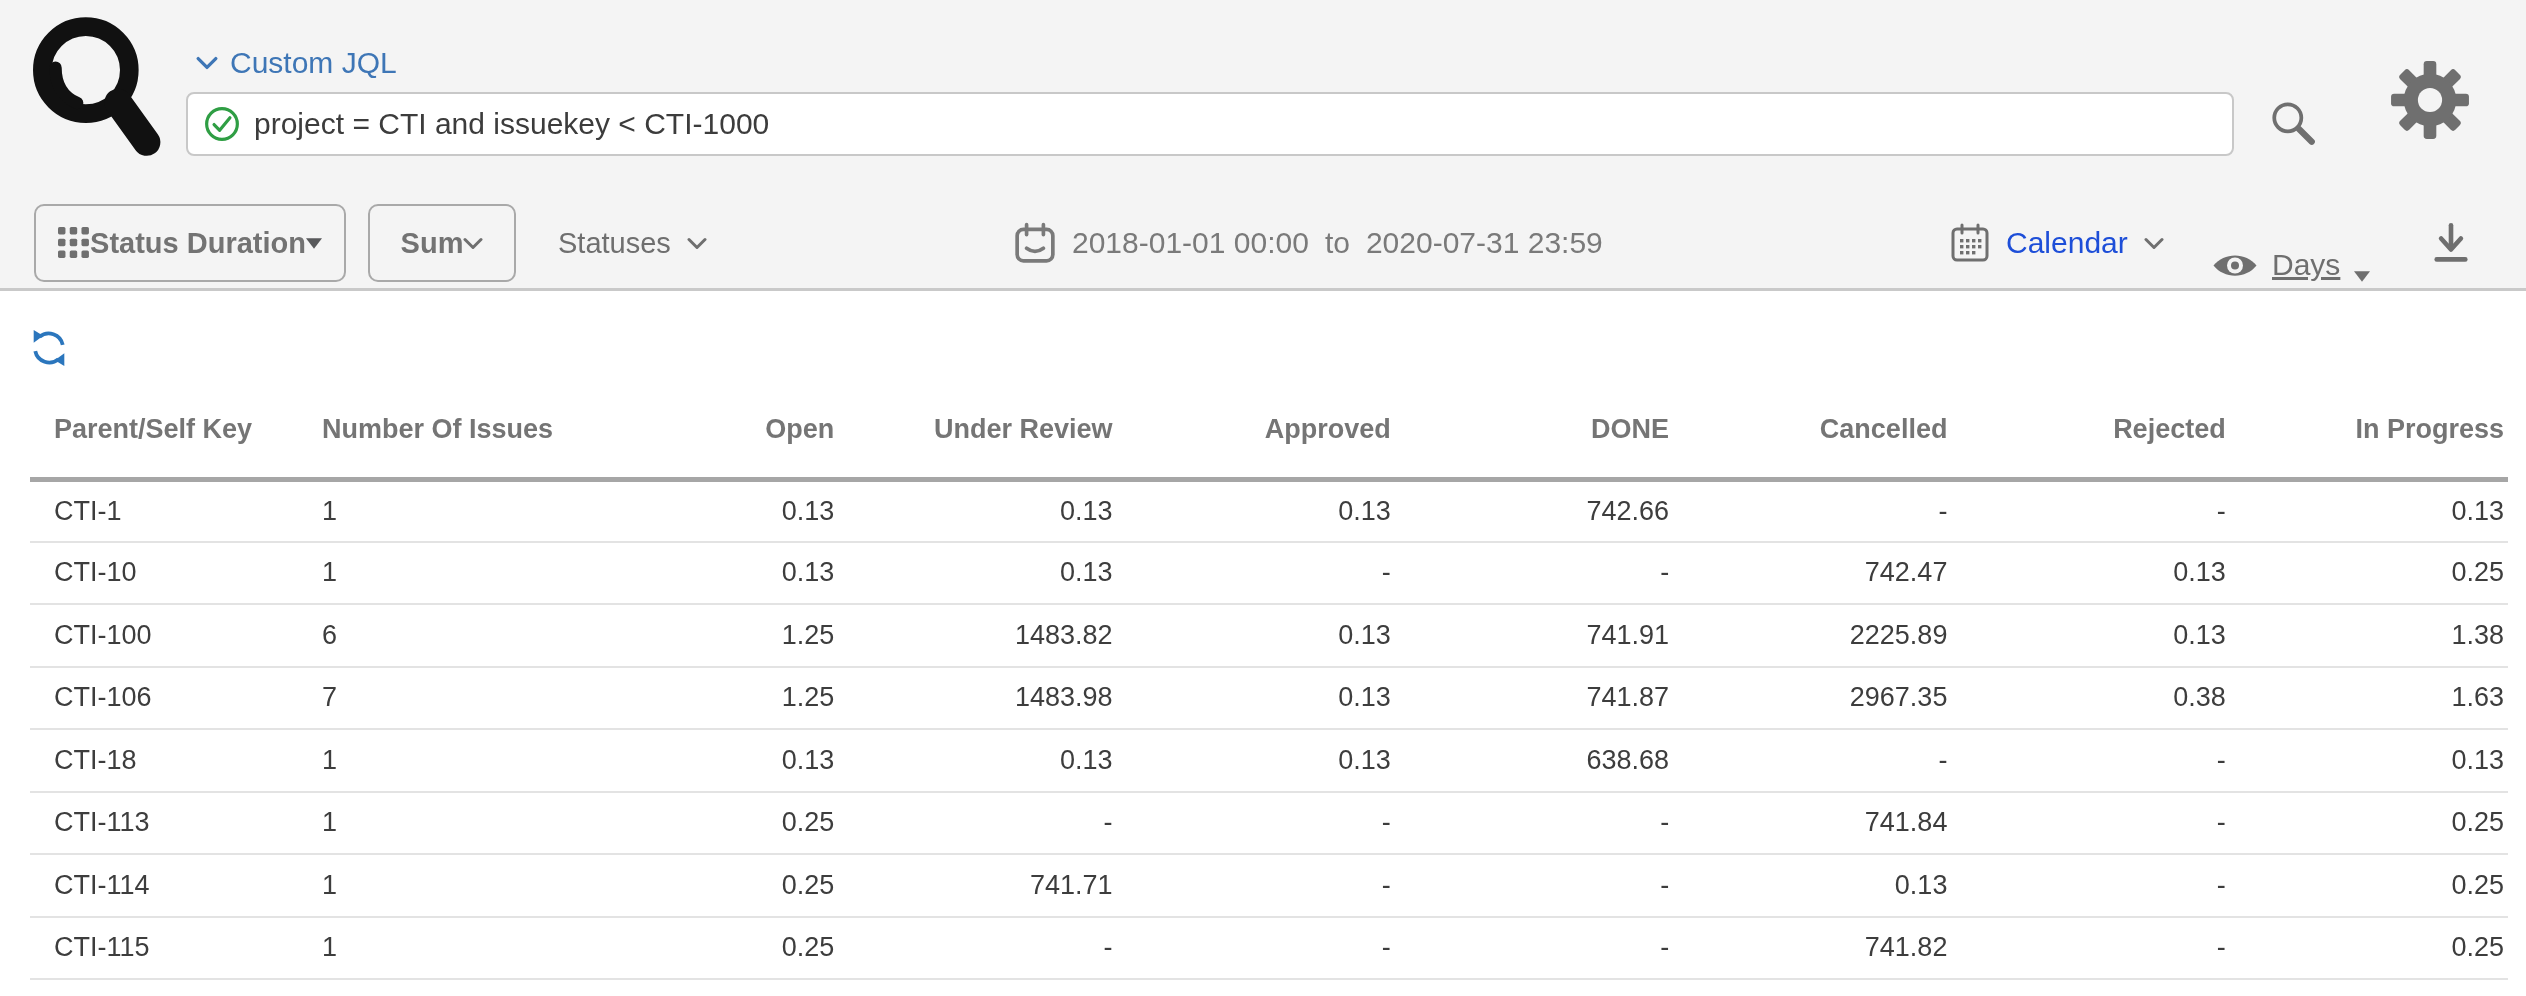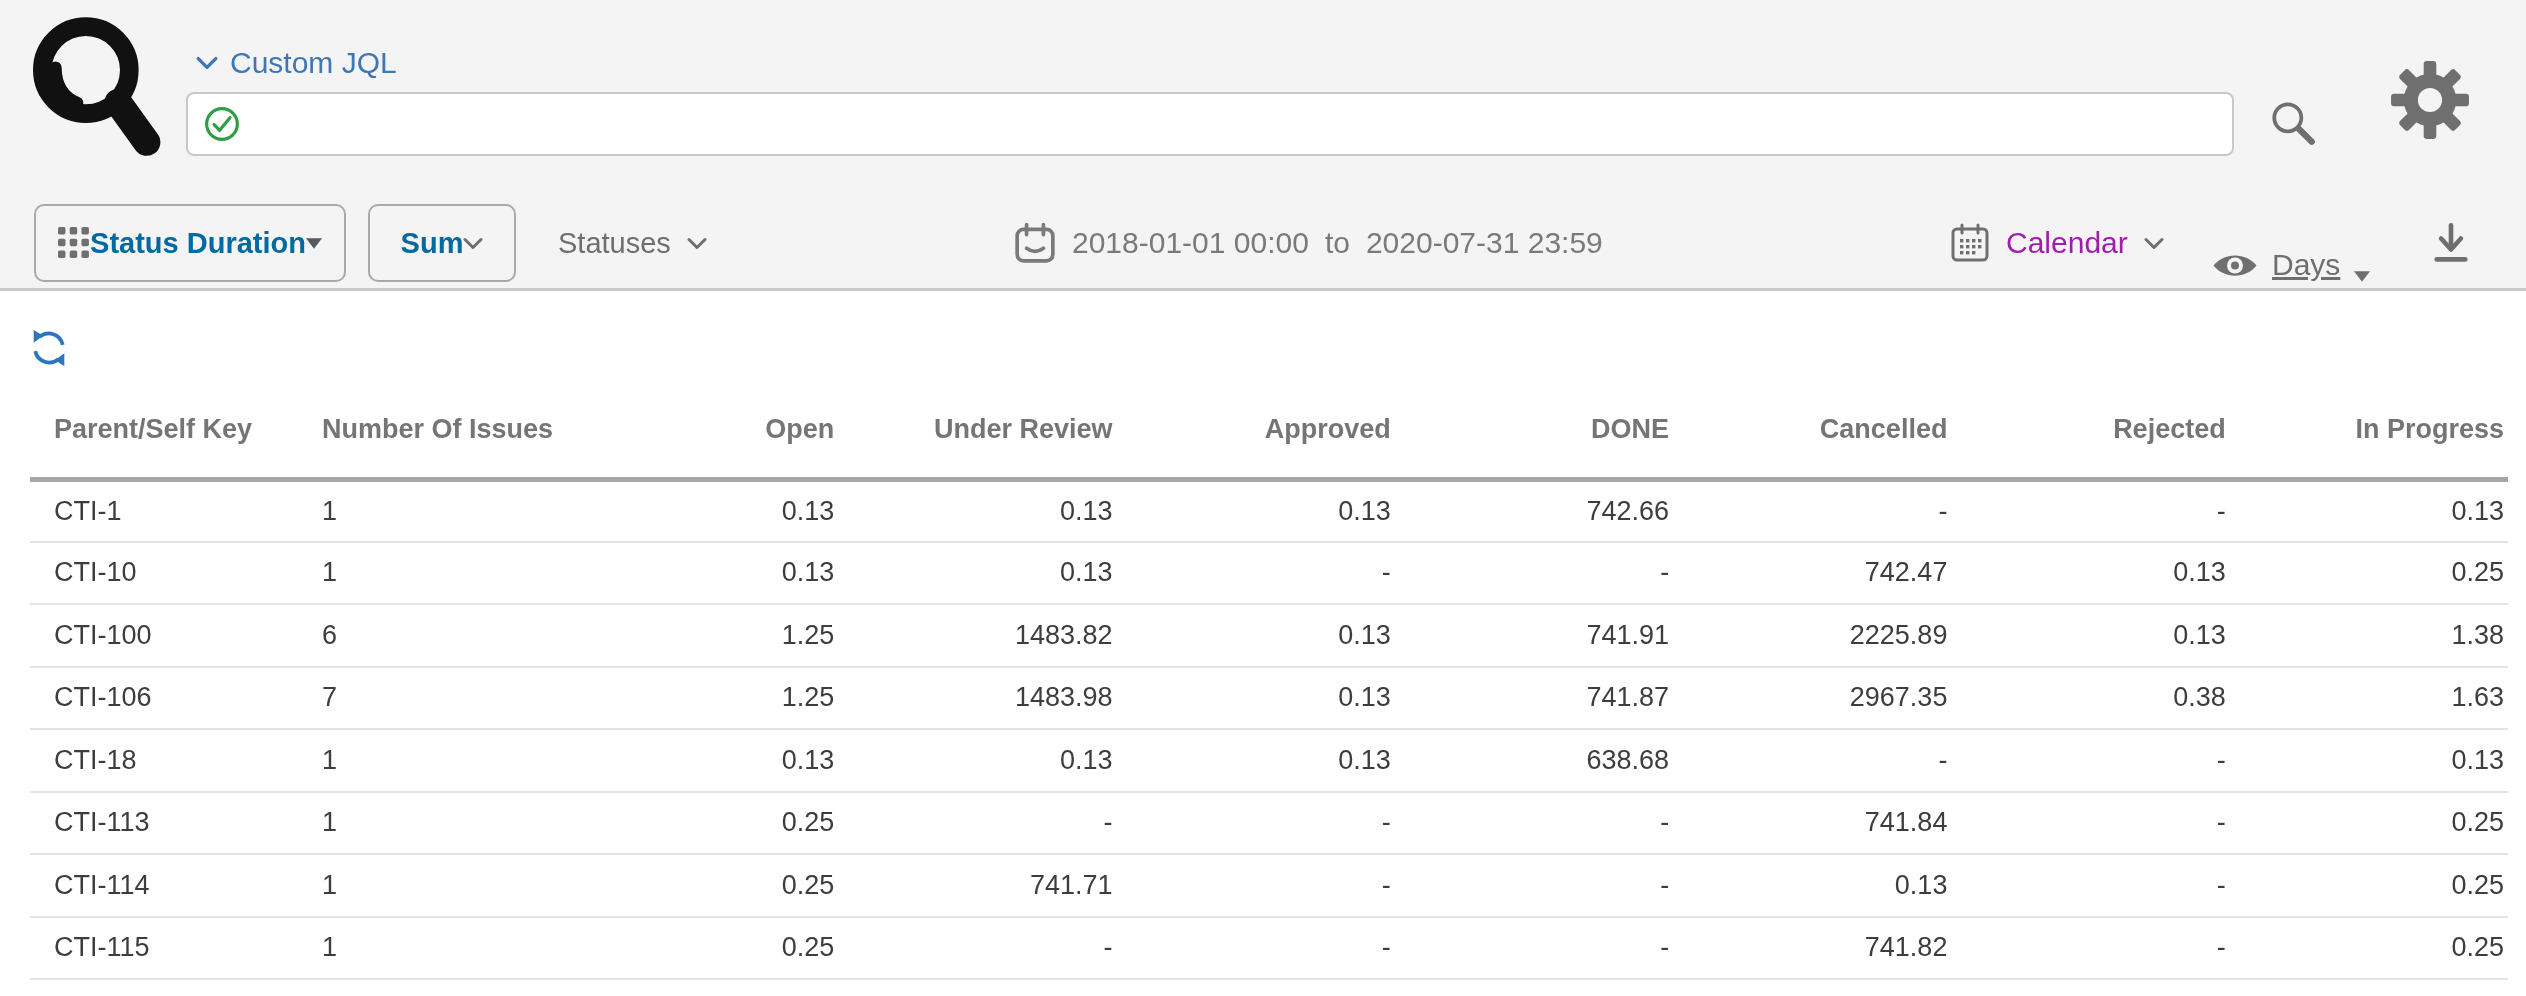--- a/index.html
+++ b/index.html
@@ -36,38 +36,38 @@
   .search-btn { position: absolute; left: 2268px; top: 98px; width: 50px; height: 50px; cursor: pointer; }
   .gear-btn   { position: absolute; left: 2390px; top: 60px; width: 80px; height: 80px; cursor: pointer; }
 
   
   .toolbar { position: absolute; left: 0; top: 202px; width: 2526px; height: 84px; }
   .tb-btn {
     position: absolute; top: 2px; height: 78px;
     display: flex; align-items: center; justify-content: center; 
     border: 2px solid #a9a9a9; border-radius: 10px;
     background: #f4f4f4; cursor: pointer;
-    font-size: 29px; font-weight: bold; color: #0369a1;
+    font-size: 29px; font-weight: bold; color: #737373;
   }
   .btn-report { left: 34px;  width: 312px; }
   .btn-agg    { left: 368px; width: 148px; }
   .statuses {
     position: absolute; left: 558px; top: 2px; height: 78px;
     display: flex; align-items: center; gap: 16px;
     font-size: 29px; color: #6f6f6f; cursor: pointer; justify-content: space-between;
   }
   .dates {
     position: absolute; left: 1014px; top: 2px; height: 78px;
     display: flex; align-items: center; gap: 16px;
     font-size: 30px; color: #7a7a7a;
   }
   .grp-cal {
     position: absolute; left: 1950px; top: 2px; height: 78px;
     display: flex; align-items: center; gap: 16px;
-    font-size: 30px; color: #a21caf; cursor: pointer;
+    font-size: 30px; color: #1d4ed8; cursor: pointer;
   }
   .grp-days {
     position: absolute; left: 2212px; top: 2px; height: 78px;
     display: flex; align-items: flex-end; gap: 14px;
     font-size: 30px; color: #6f6f6f; cursor: pointer; text-decoration: underline;
   }
   .dl-btn { position: absolute; left: 2430px; top: 20px; width: 42px; height: 44px; cursor: pointer; }
 
   
   .main { position: absolute; left: 0; top: 291px; width: 2526px; }
@@ -111,20 +111,21 @@
       <polyline points="2,2 10,10 18,2" fill="none" stroke="#3e76b6" stroke-width="3" stroke-linecap="round" stroke-linejoin="round"></polyline>
     </svg>
     <span>Custom JQL</span>
   </div>
 
   <div class="jql-box">
     <svg width="36" height="36" viewBox="0 0 34 34">
       <circle cx="17" cy="17" r="14.5" fill="none" stroke="#2f9e44" stroke-width="3"></circle>
       <polyline points="9.5,17.5 14.8,23 24.5,11" fill="none" stroke="#2f9e44" stroke-width="3" stroke-linecap="round" stroke-linejoin="round"></polyline>
     </svg>
+    <input type="text" value="project = CTI and issuekey &lt; CTI-1000" style="">
   </div>
 
   <svg class="search-btn" viewBox="0 0 48 48">
     <circle cx="19" cy="19" r="13" fill="none" stroke="#6f6f6f" stroke-width="3.6"></circle>
     <line x1="29.5" y1="29.5" x2="42" y2="42" stroke="#6f6f6f" stroke-width="6" stroke-linecap="round"></line>
   </svg>
 
   <svg class="gear-btn" viewBox="0 0 76 76">
     <g fill="#6f6f6f">
       <rect x="32" y="1" width="12" height="16" rx="3" transform="rotate(0 38 38)"></rect>

